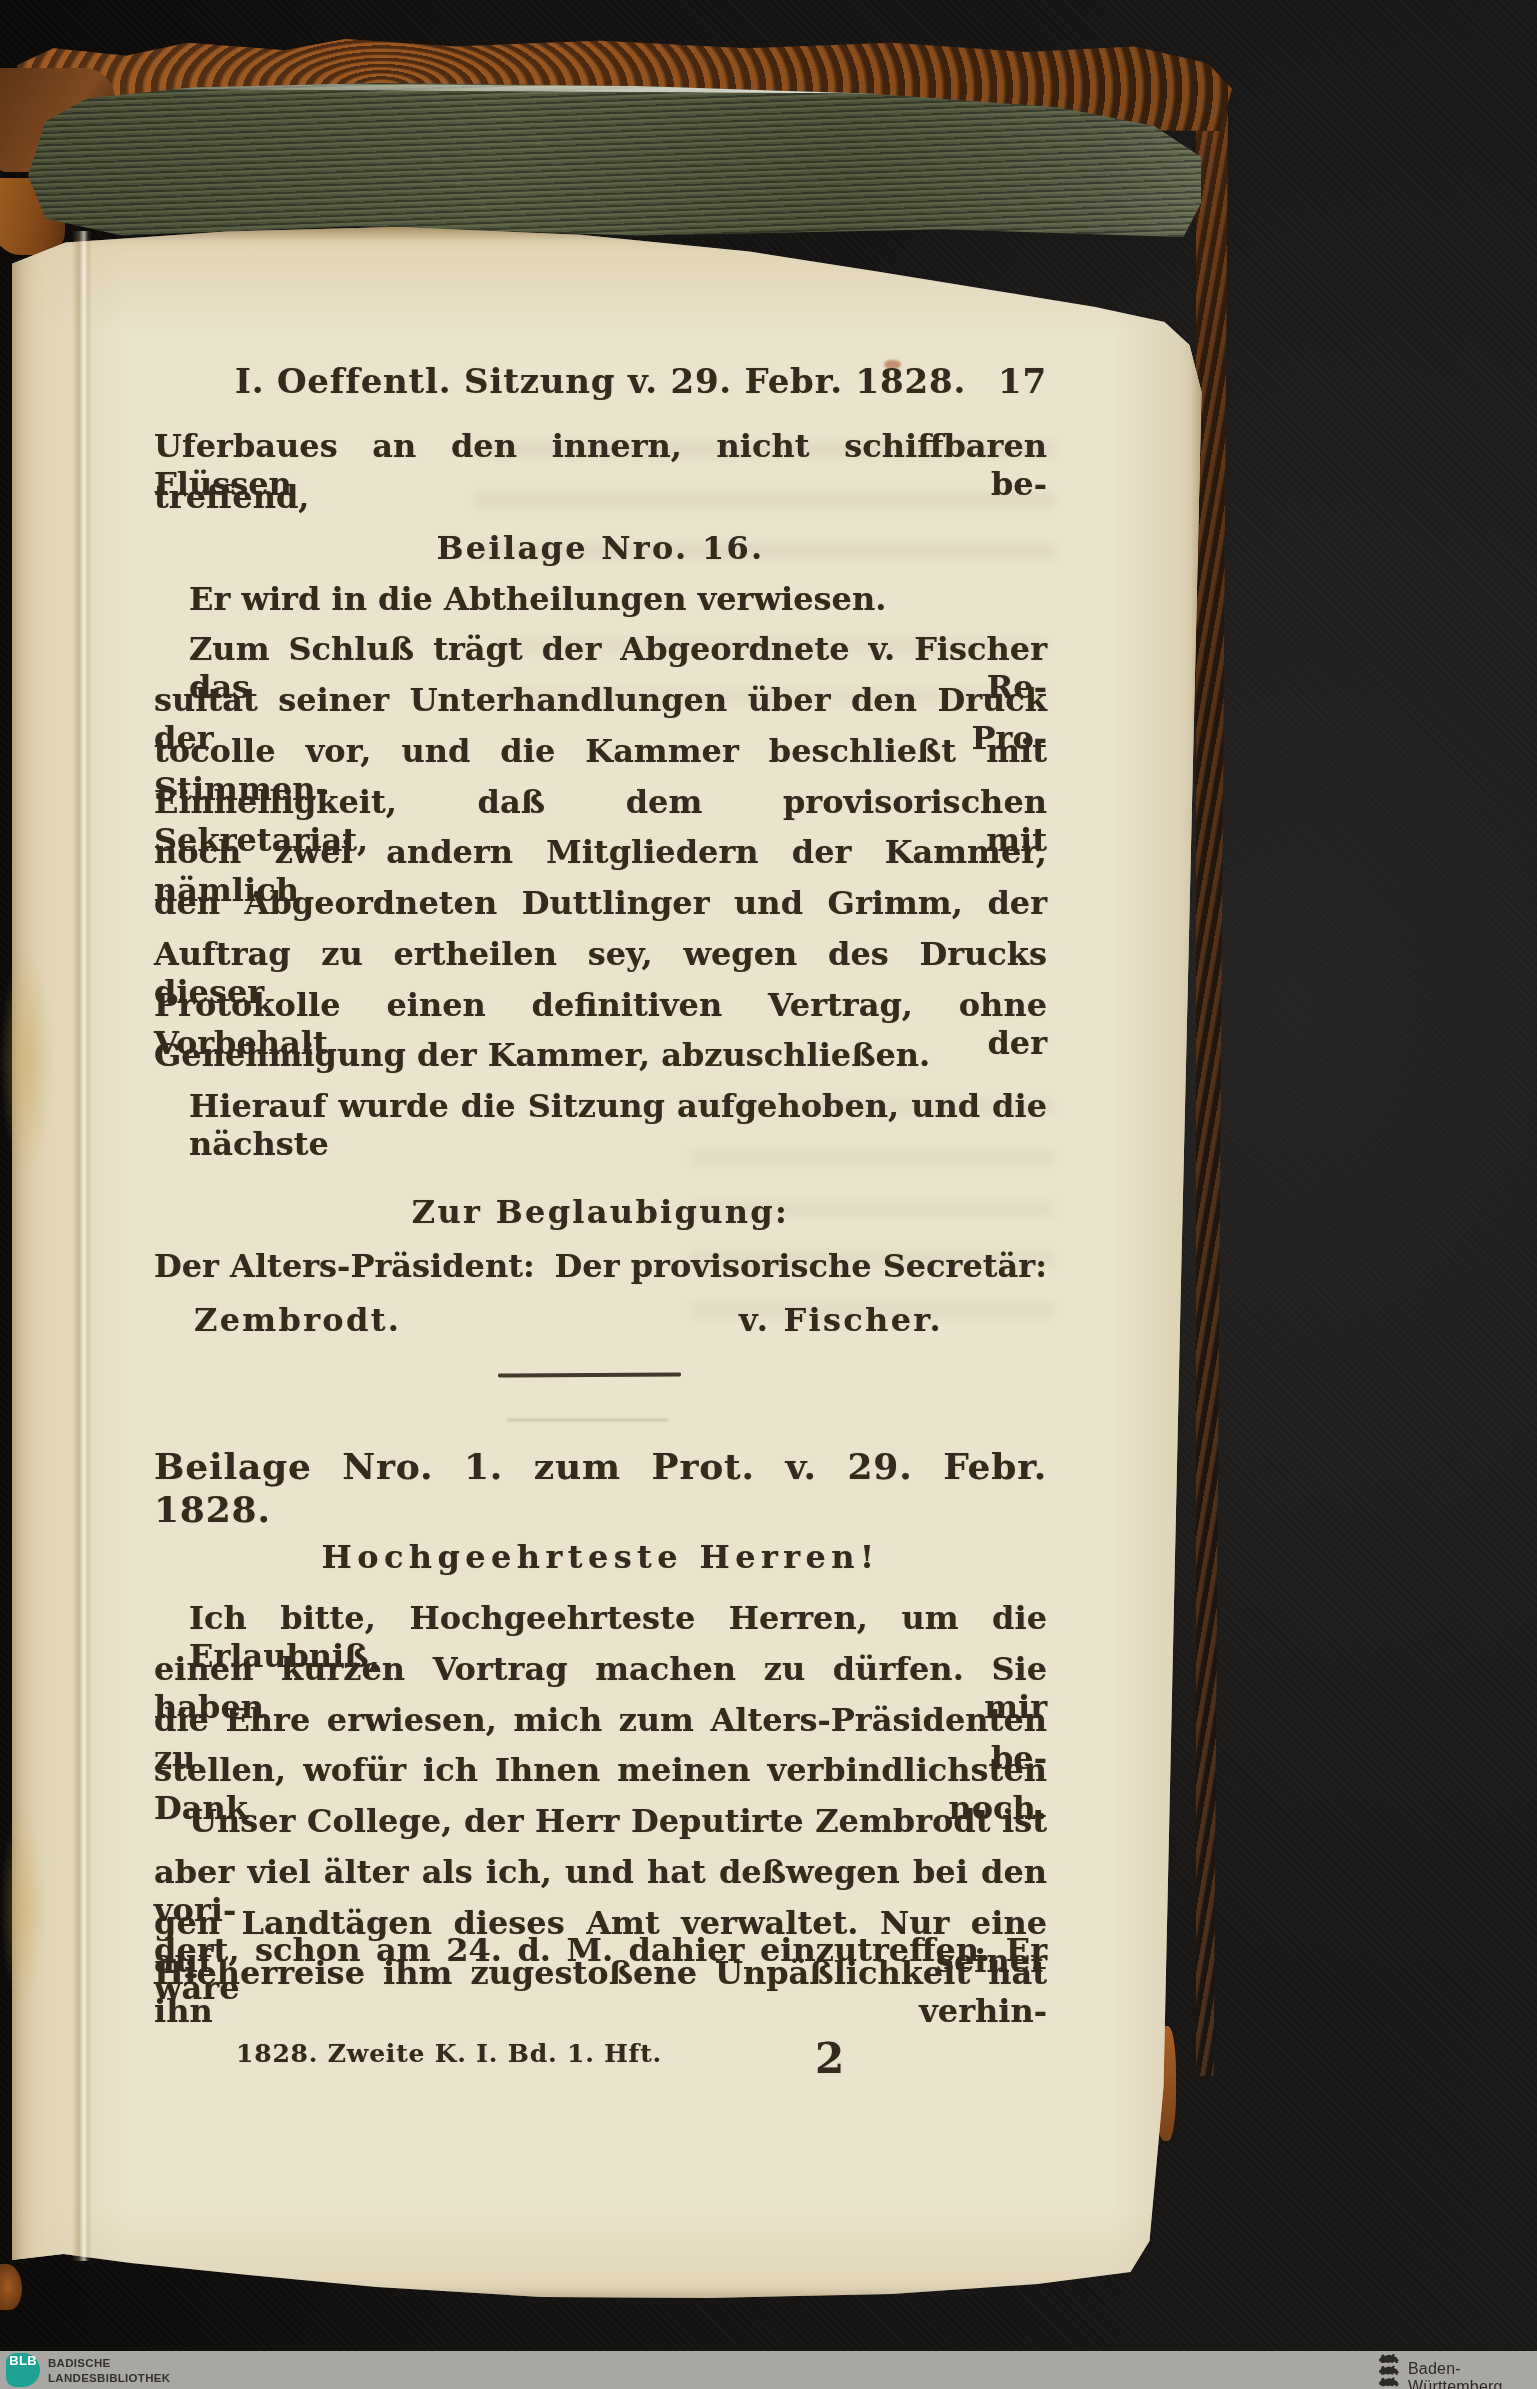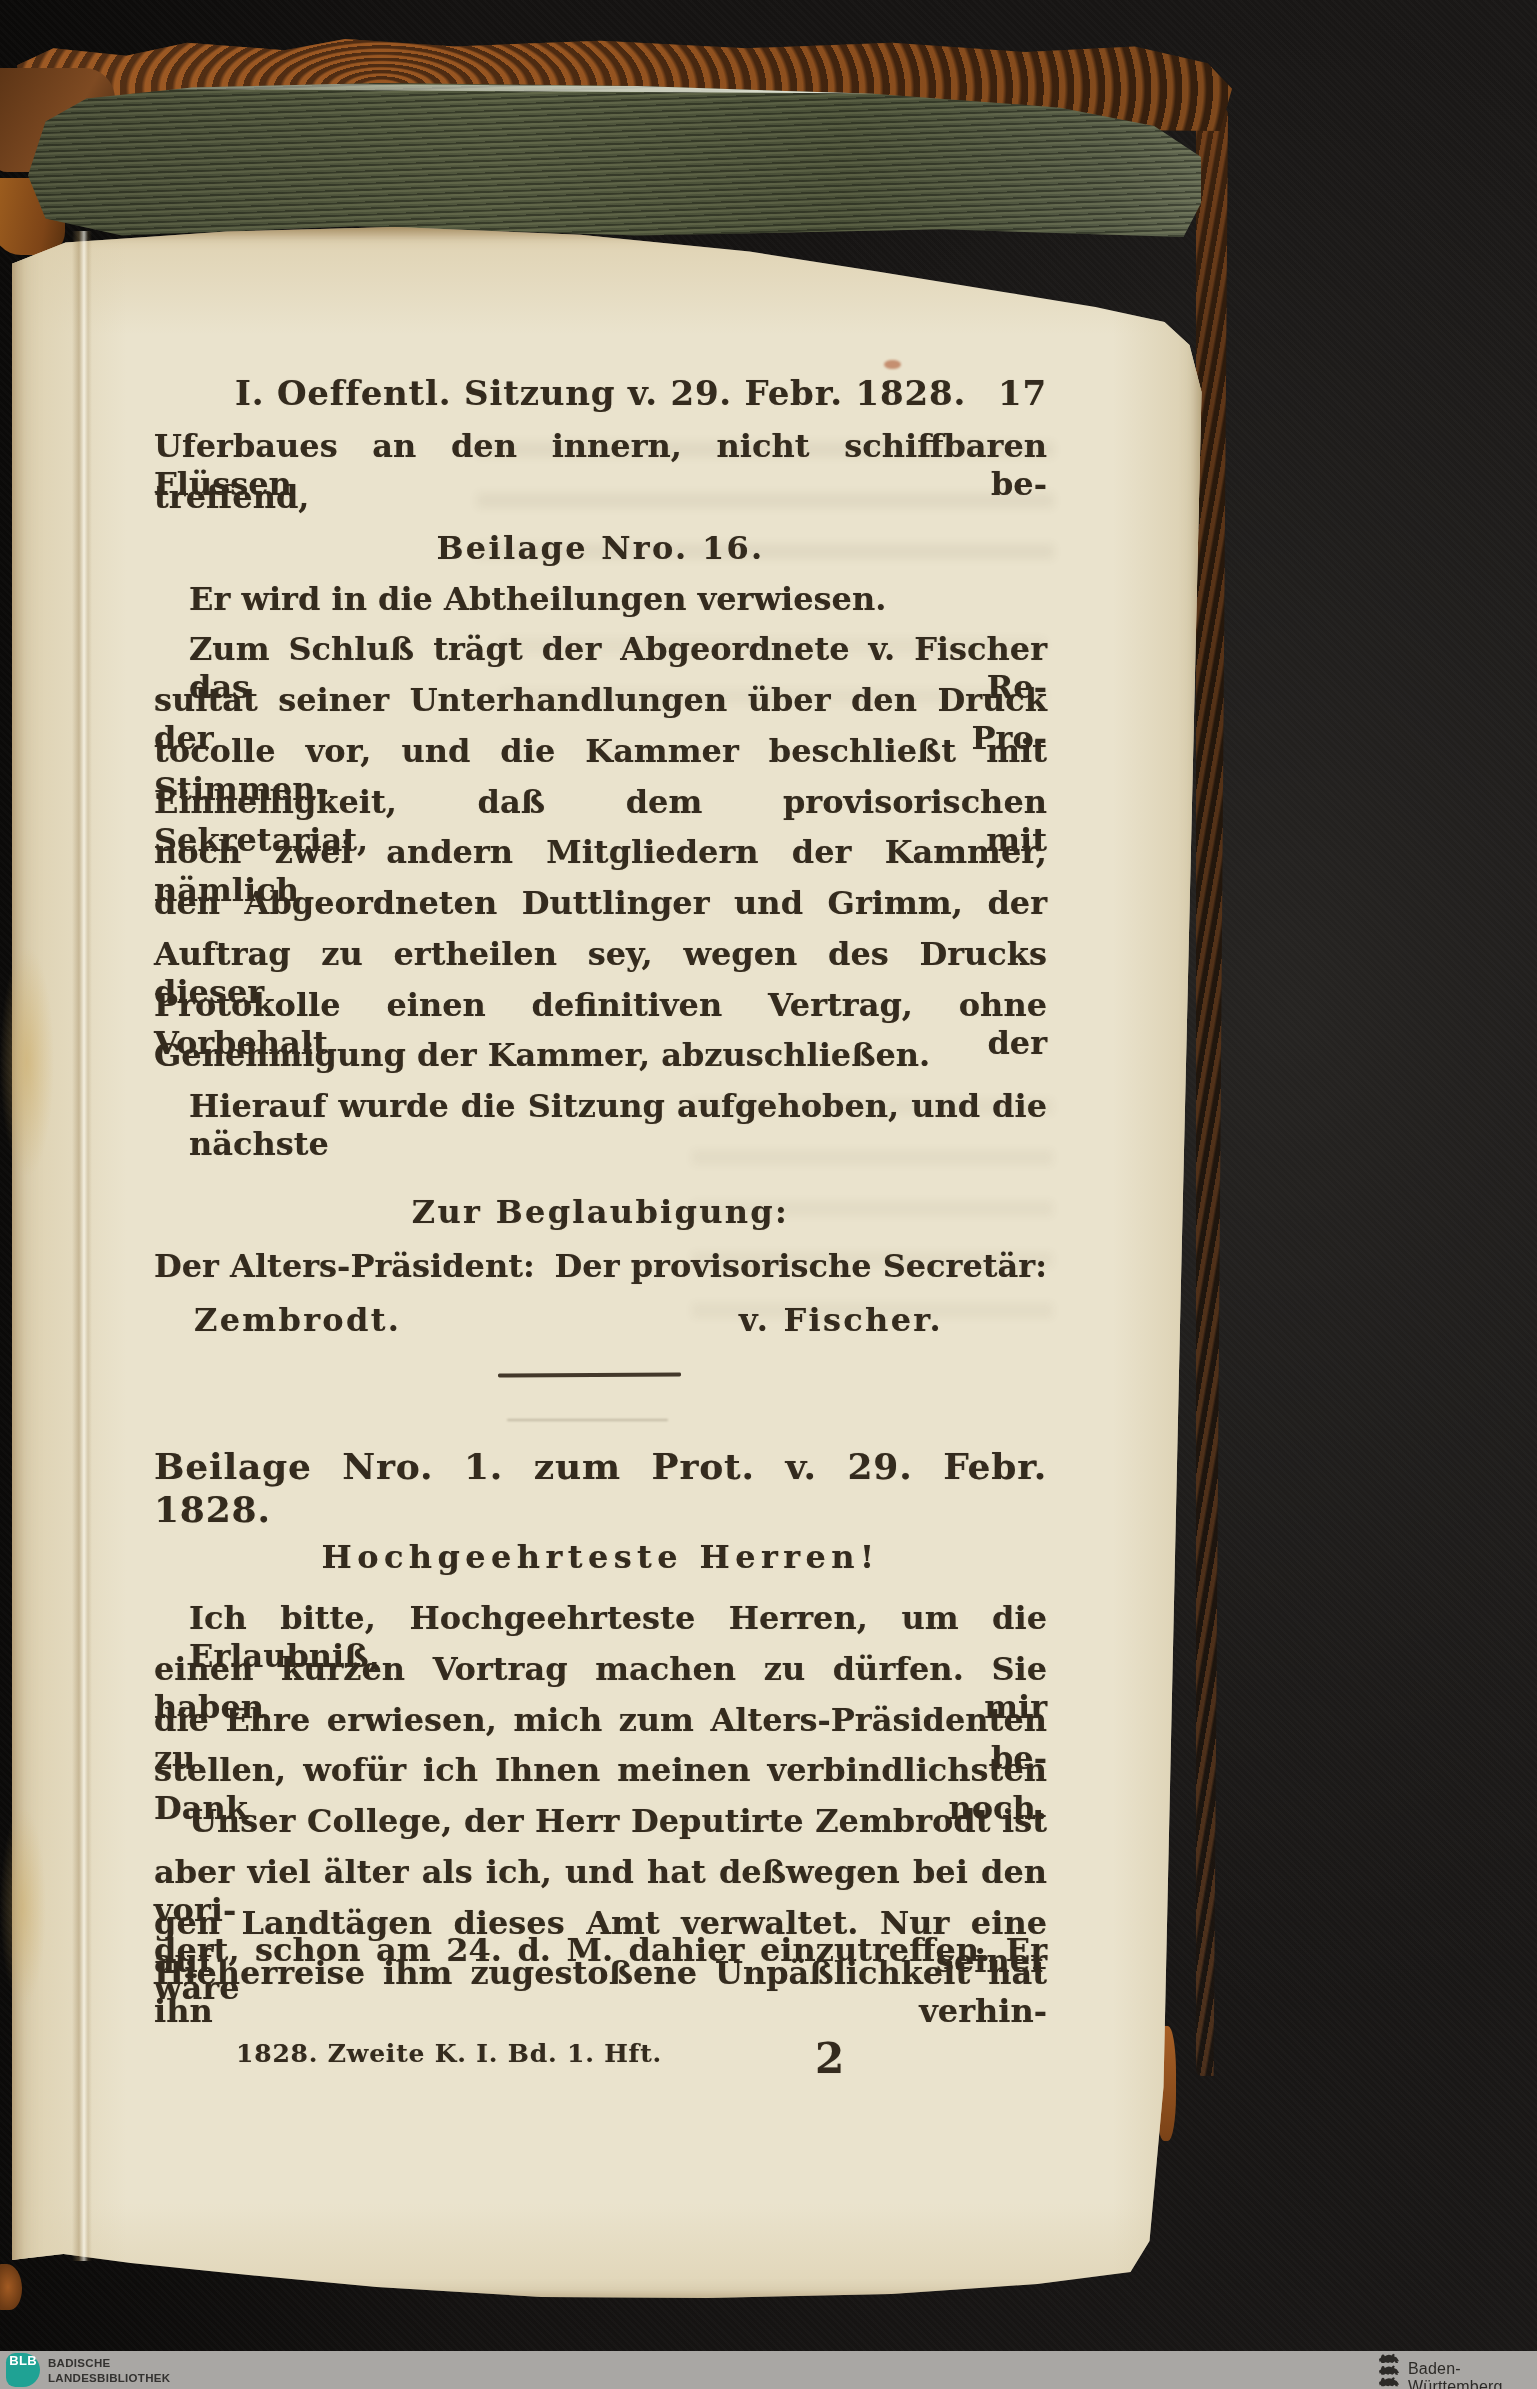--- a/index.html
+++ b/index.html
@@ -86,21 +86,21 @@
     position:absolute;left:154px;width:893px;z-index:6;color:#342b1e;
     font:700 32px/1.2 "DejaVu Serif", serif;
     text-shadow:0 0 0.8px rgba(45,33,15,.35);
     white-space:nowrap;
   }
   .j{white-space:normal;text-align:justify;text-align-last:justify;}
   .c{text-align:center;white-space:normal;}
   .in{padding-left:35px;box-sizing:border-box;}
   .sp{letter-spacing:5.4px;}
   .sp2{letter-spacing:2.3px;}
-  .hdr{font-size:34px;letter-spacing:0.8px;margin-top:12px;}
+  .hdr{font-size:34px;letter-spacing:0.8px;}
   .hdr .pgnum{position:absolute;right:0;top:0;}
   .big{font-size:36px;letter-spacing:0.8px;}
   .row{display:flex;justify-content:space-between;white-space:normal;}
   .footer-sig{font-size:25px;letter-spacing:0.8px;width:auto;left:188px;margin-left:48px;}
   .catchword{left:815px;width:auto;font-size:42px;}
   
   .bar{
     position:absolute;left:0;top:2351px;width:1538px;height:38px;z-index:10;
     background:#a9a7a4;font-family:"Liberation Sans", sans-serif;
   }

